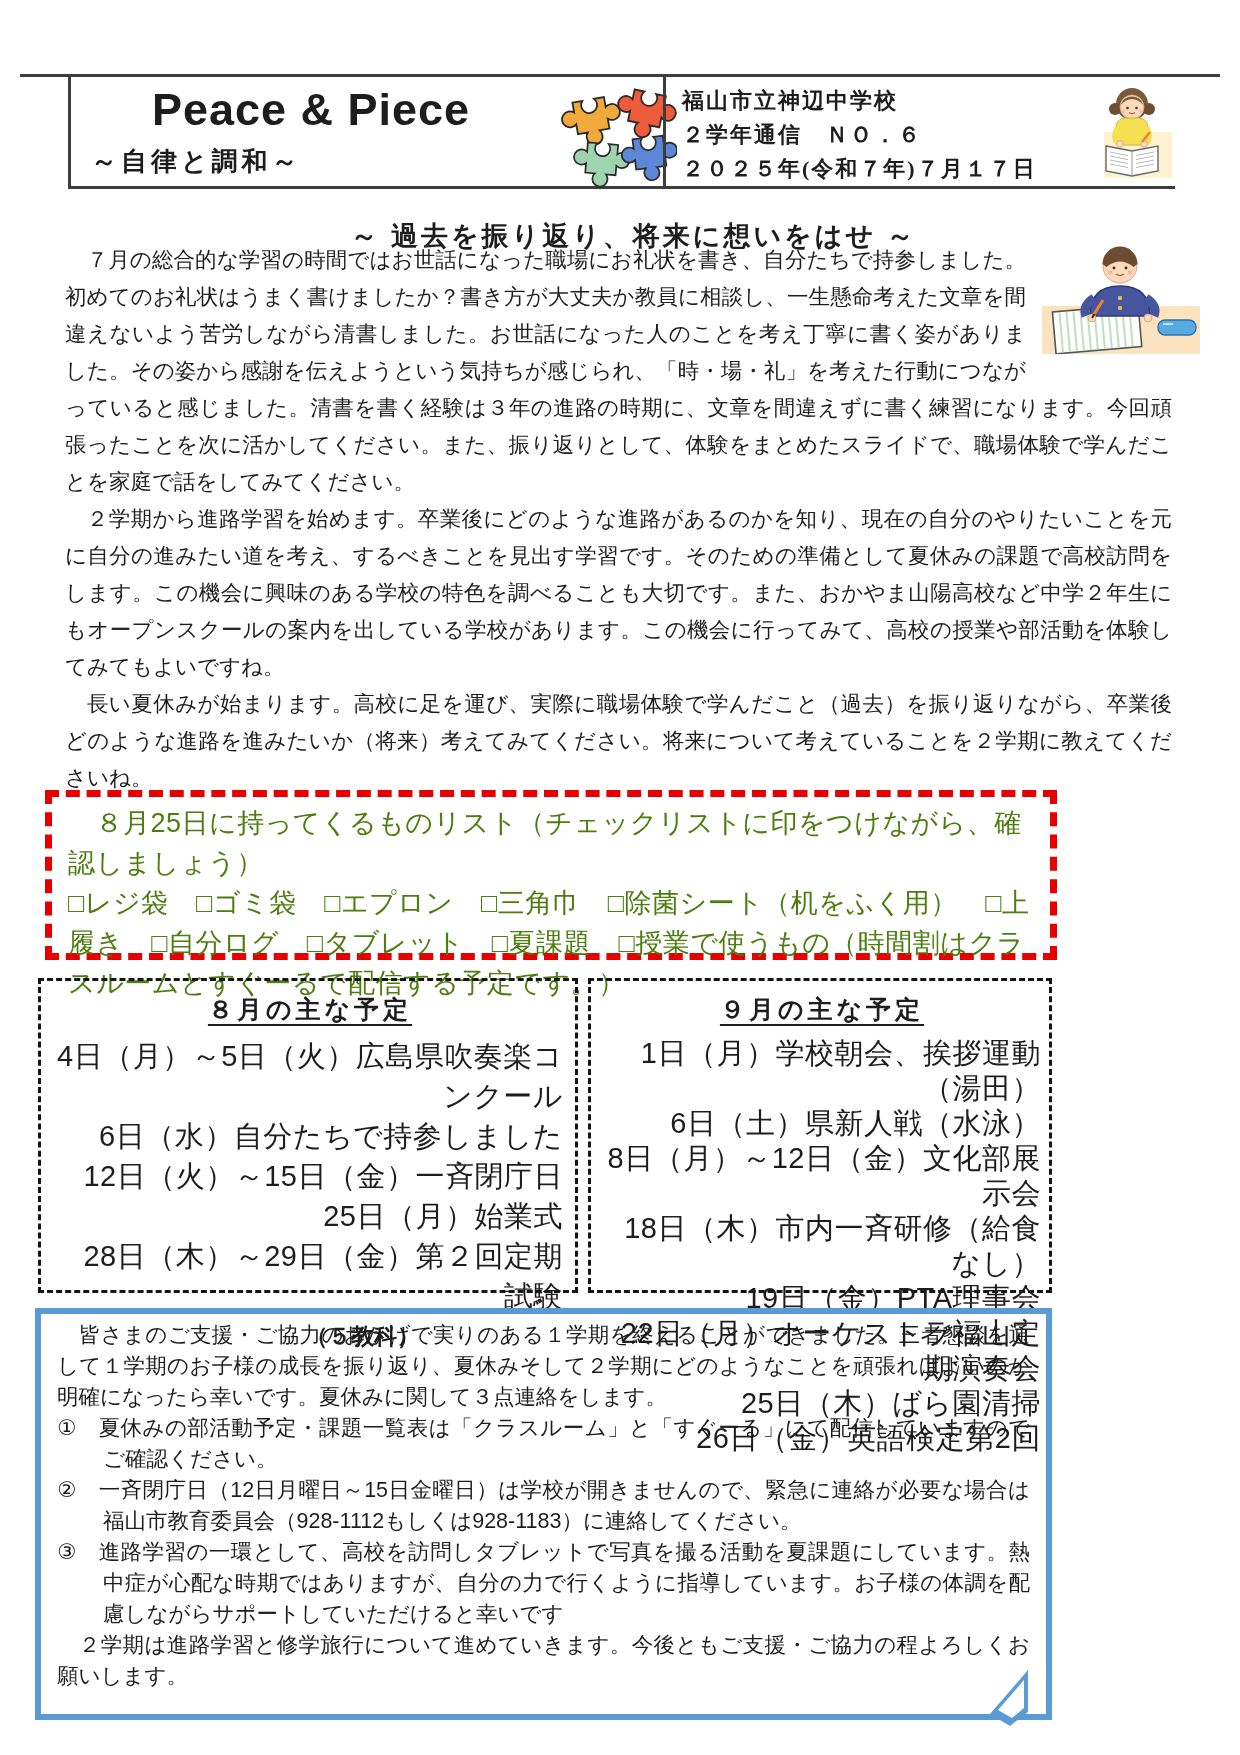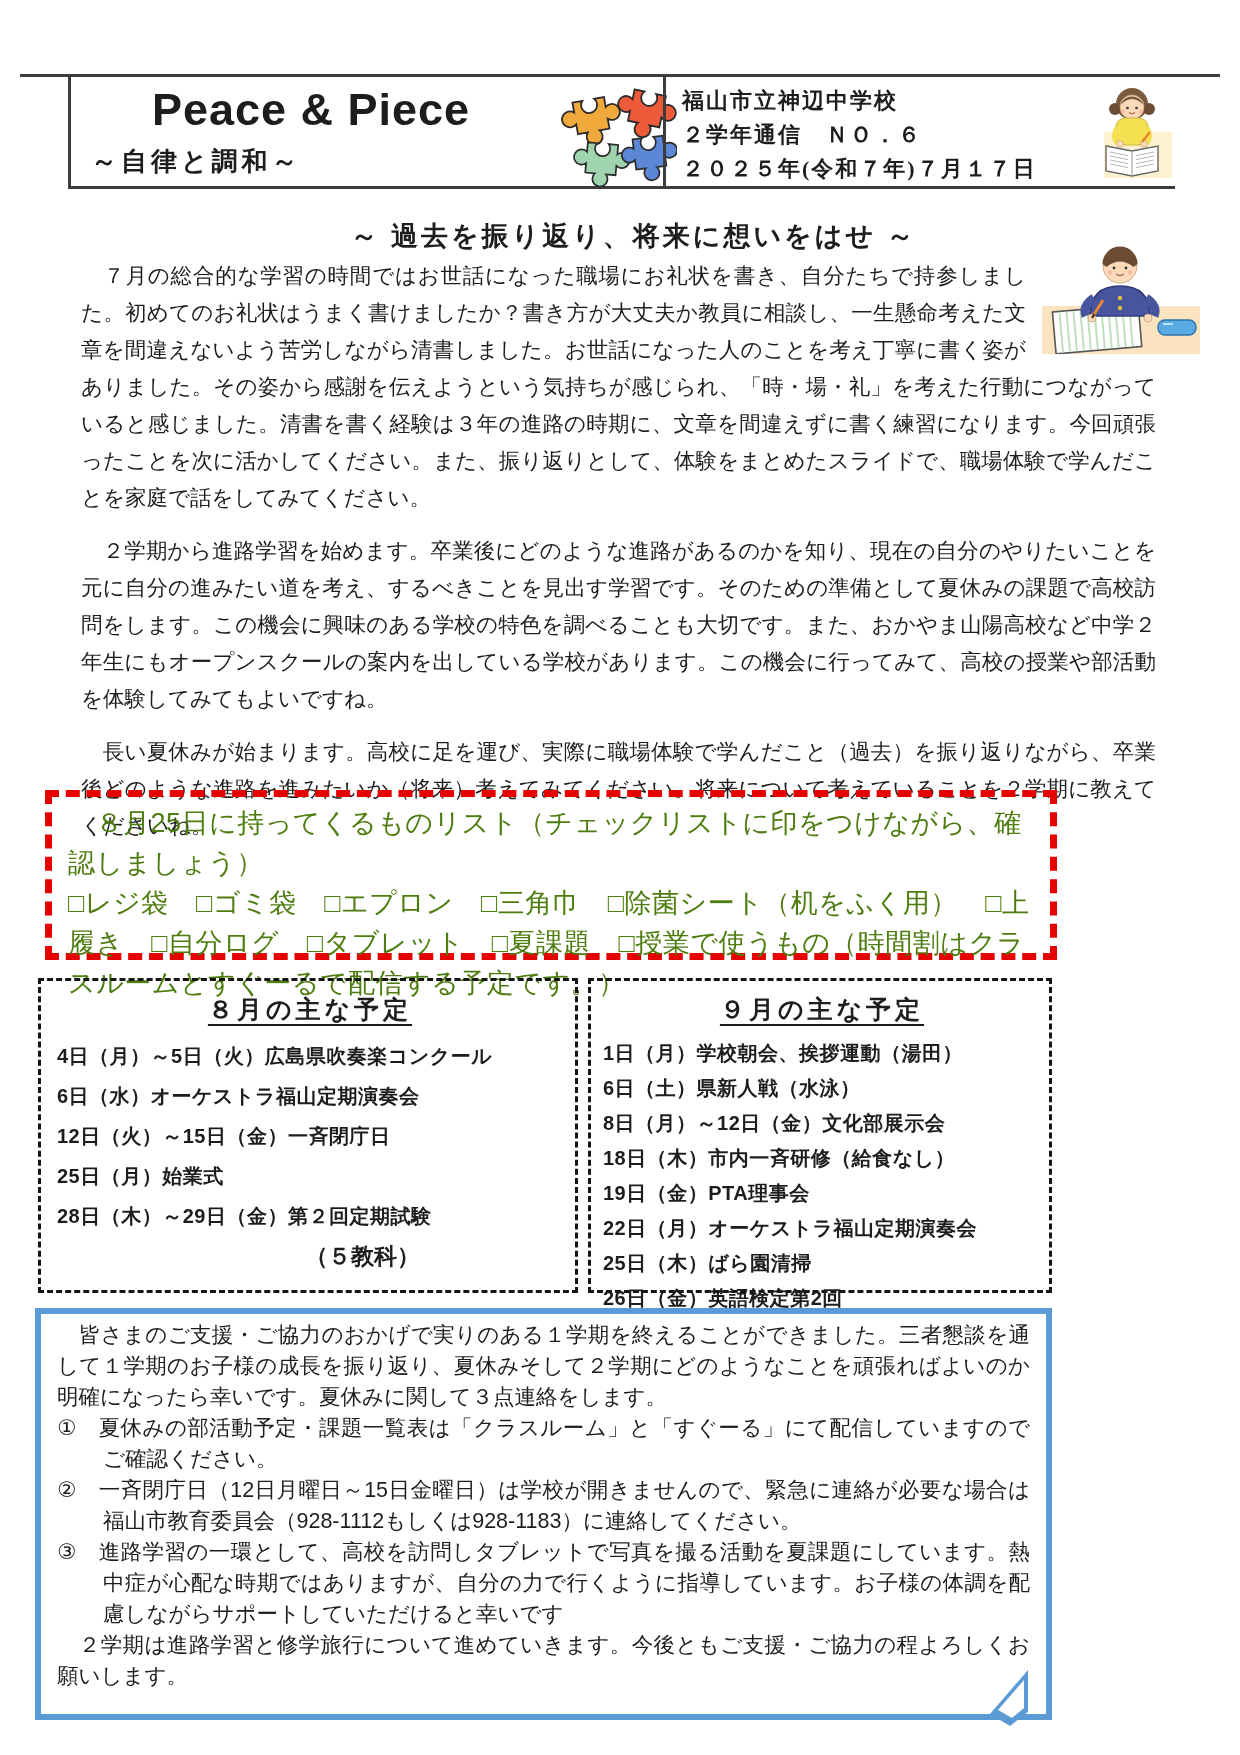--- a/index.html
+++ b/index.html
@@ -20,35 +20,35 @@
   .puzzle{position:absolute;right:-14px;top:6px;}
   .hd-right{position:absolute;left:592px;top:0;width:512px;height:100%;
     border-left:3px solid #3d3d3d;padding:8px 0 0 16px;box-sizing:border-box;
     font-weight:700;font-size:22px;}
   .hd-right div{line-height:34px;letter-spacing:2px;font-family:Liberation Serif, serif;}
   .girl{position:absolute;right:2px;top:4px;}
   
   .main-heading{position:absolute;left:65px;top:202px;width:1105px;margin:16px;text-align:center;
     font-size:27px;font-weight:700;letter-spacing:3px;}
   .body-text{position:absolute;left:65px;top:242px;width:1107px;}
-  .body-text p{margin:16px;font-size:21.5px;line-height:37px;text-align:justify;}
+  .body-text p{margin:0;font-size:21.5px;line-height:37px;text-align:justify;}
   .boy{float:right;margin:-8px -28px 6px 16px;}
   
   .check-box{position:absolute;left:45px;top:790px;width:1012px;height:170px;box-sizing:border-box;
     border:7px dashed #e60000;padding:6px 16px;color:#4d7c0f;
     font-size:27px;line-height:40px;letter-spacing:0.5px;}
   
   .sched{position:absolute;top:978px;height:315px;box-sizing:border-box;
     border:3.5px dashed #151515;}
   .sched-aug{left:38px;width:540px;padding:12px 12px 0 16px;}
   .sched-sep{left:588px;width:464px;padding:12px 8px 0 12px;}
   .sched-title{text-align:center;font-size:25px;font-weight:700;letter-spacing:4px;
     text-decoration:underline;text-underline-offset:6px;text-decoration-thickness:2px;
     margin-bottom:10px;}
-  .sched-item{font-weight:700;font-size:20px;letter-spacing:0.5px;}
+  .sched-item{font-weight:400;font-size:29px;letter-spacing:0.5px;text-align:right;}
   .sched-aug .sched-item{line-height:40px;}
   .sched-sep .sched-item{line-height:35px;}
   .sched-note{font-weight:700;font-size:23px;line-height:40px;padding-left:248px;}
   
   .parents-box{position:absolute;left:35px;top:1308px;width:1017px;height:412px;box-sizing:border-box;
     border:6px solid #5b9bd5;padding:6px 16px 0 16px;overflow:visible;}
   .pb-title{text-align:center;font-size:23px;line-height:34px;letter-spacing:1px;}
   .parents-box p{margin:0;font-size:21.5px;line-height:31px;text-align:justify;}
   .pb-point{padding-left:46px;text-indent:-46px;}
   .pb-tail{position:absolute;right:14px;bottom:-12px;}
@@ -143,21 +143,21 @@
 <section class="check-box">
   <div>　８月25日に持ってくるものリスト（チェックリストに印をつけながら、確認しましょう）</div>
   <div>□レジ袋　□ゴミ袋　□エプロン　□三角巾　□除菌シート（机をふく用）　□上履き　□自分ログ　□タブレット　□夏課題　□授業で使うもの（時間割はクラスルームとすぐーるで配信する予定です。）</div>
 </section>
 
 <section class="sched sched-aug">
   <div class="sched-title">８月の主な予定</div>
   <div class="sched-list">
 
   <div class="sched-item">4日（月）～5日（火）広島県吹奏楽コンクール</div>
-      <div class="sched-item">6日（水）オーケストラ福山定期演奏会</div>
+      <div class="sched-item">6日（水）自分たちで持参しました</div>
       <div class="sched-item">12日（火）～15日（金）一斉閉庁日</div>
       <div class="sched-item">25日（月）始業式</div>
       <div class="sched-item">28日（木）～29日（金）第２回定期試験</div>
     </div>
   <div class="sched-note">（５教科）</div>
 </section>
 
 <section class="sched sched-sep">
   <div class="sched-title">９月の主な予定</div>
   <div class="sched-list">

